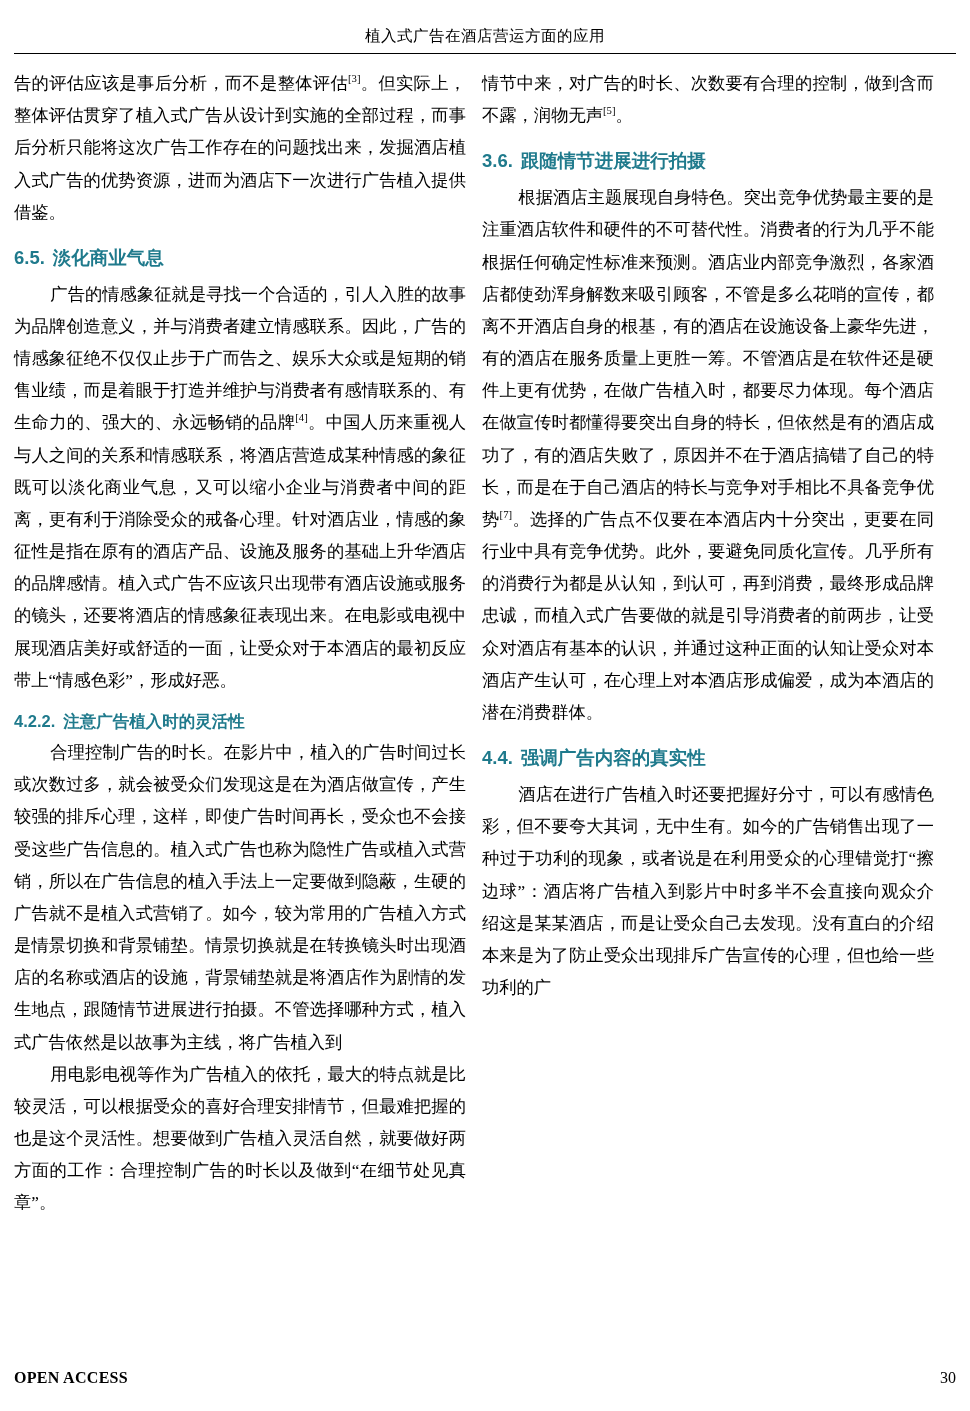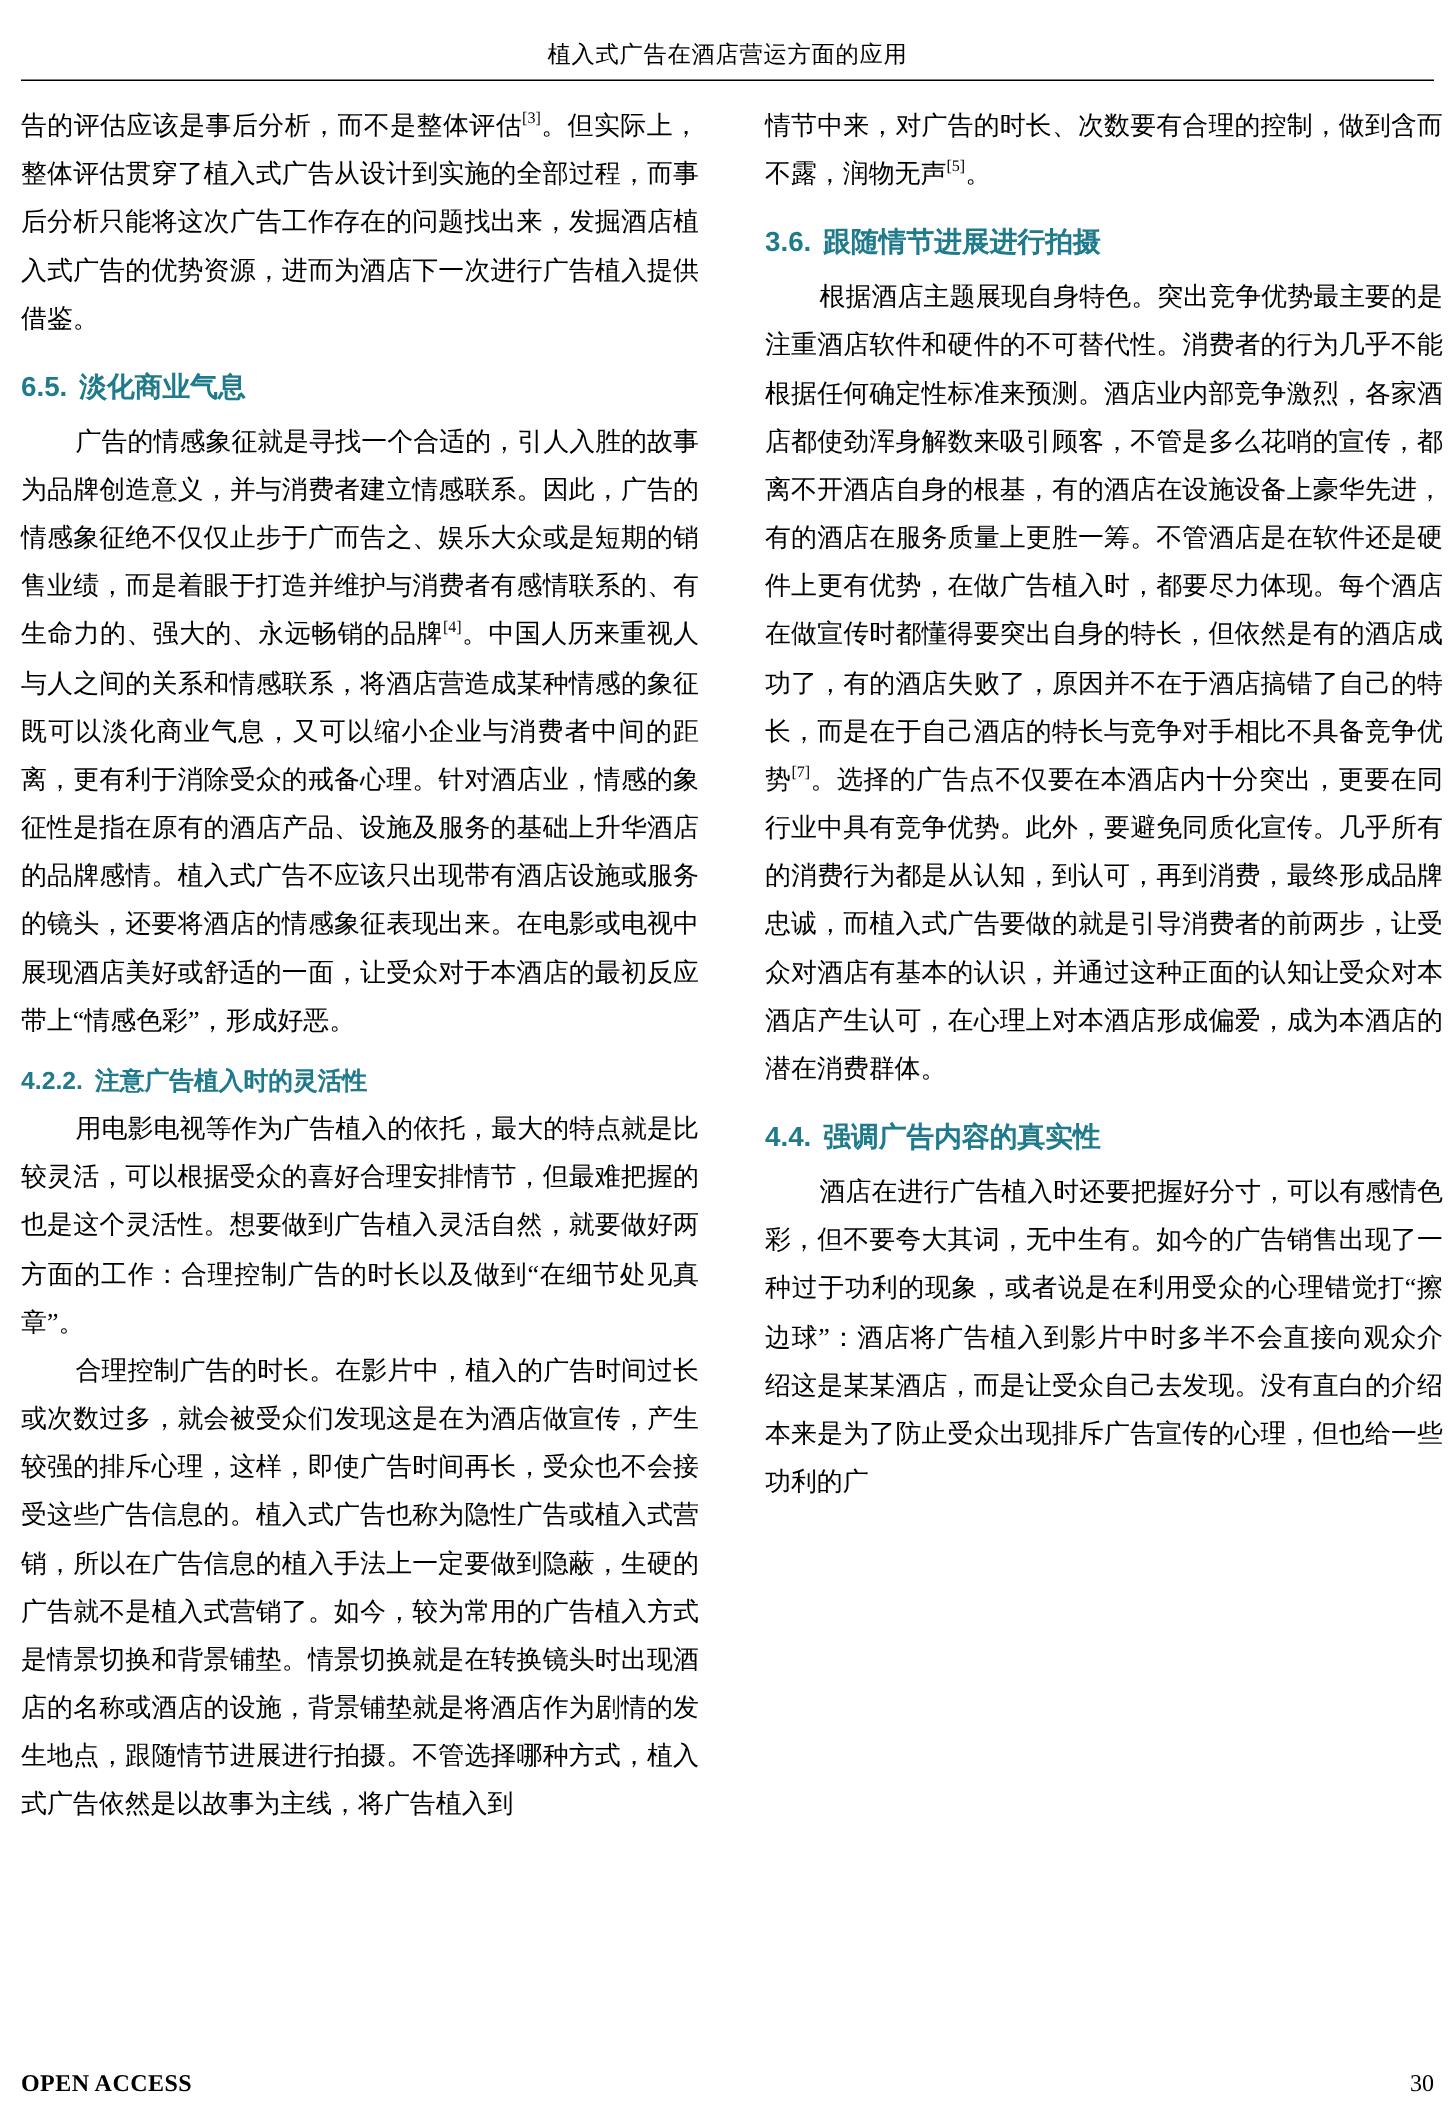--- a/index.html
+++ b/index.html
@@ -32,21 +32,21 @@
     color: #000;
   }
   .head-rule {
     border: none;
     border-top: 1px solid #000;
     margin: 0 0 14px 0;
   }
   
   .columns {
     display: flex;
-    gap: 44px;
+    gap: 16px;
     align-items: flex-start;
   }
   .col {
     width: 452px;
     flex: 0 0 452px;
   }
   p {
     margin: 0;
     font-size: 17.3px;
     line-height: 1.86;
@@ -79,21 +79,21 @@
   sup {
     font-size: 0.62em;
     vertical-align: super;
     line-height: 0;
   }
   
   .footer {
     position: absolute;
     left: 14px;
     right: 14px;
-    bottom: 12px;
+    bottom: 24px;
     display: flex;
     justify-content: space-between;
     align-items: flex-end;
   }
   .footer-left {
     font-family: "Liberation Serif", serif;
     font-weight: bold;
     font-size: 16px;
     letter-spacing: 0.3px;
   }
@@ -119,22 +119,22 @@
         <span class="sec-num">6.5.</span><span>淡化商业气息</span>
       </h2>
 
 
       <p class="indent">广告的情感象征就是寻找一个合适的，引人入胜的故事为品牌创造意义，并与消费者建立情感联系。因此，广告的情感象征绝不仅仅止步于广而告之、娱乐大众或是短期的销售业绩，而是着眼于打造并维护与消费者有感情联系的、有生命力的、强大的、永远畅销的品牌<sup>[4]</sup>。中国人历来重视人与人之间的关系和情感联系，将酒店营造成某种情感的象征既可以淡化商业气息，又可以缩小企业与消费者中间的距离，更有利于消除受众的戒备心理。针对酒店业，情感的象征性是指在原有的酒店产品、设施及服务的基础上升华酒店的品牌感情。植入式广告不应该只出现带有酒店设施或服务的镜头，还要将酒店的情感象征表现出来。在电影或电视中展现酒店美好或舒适的一面，让受众对于本酒店的最初反应带上“情感色彩”，形成好恶。</p>
 
       <h3 class="subsection">
         <span class="sec-num">4.2.2.</span><span>注意广告植入时的灵活性</span>
       </h3>
 
+      <p class="indent">合理控制广告的时长。在影片中，植入的广告时间过长或次数过多，就会被受众们发现这是在为酒店做宣传，产生较强的排斥心理，这样，即使广告时间再长，受众也不会接受这些广告信息的。植入式广告也称为隐性广告或植入式营销，所以在广告信息的植入手法上一定要做到隐蔽，生硬的广告就不是植入式营销了。如今，较为常用的广告植入方式是情景切换和背景铺垫。情景切换就是在转换镜头时出现酒店的名称或酒店的设施，背景铺垫就是将酒店作为剧情的发生地点，跟随情节进展进行拍摄。不管选择哪种方式，植入式广告依然是以故事为主线，将广告植入到</p>
       <p class="indent">用电影电视等作为广告植入的依托，最大的特点就是比较灵活，可以根据受众的喜好合理安排情节，但最难把握的也是这个灵活性。想要做到广告植入灵活自然，就要做好两方面的工作：合理控制广告的时长以及做到“在细节处见真章”。</p>
-      <p class="indent">合理控制广告的时长。在影片中，植入的广告时间过长或次数过多，就会被受众们发现这是在为酒店做宣传，产生较强的排斥心理，这样，即使广告时间再长，受众也不会接受这些广告信息的。植入式广告也称为隐性广告或植入式营销，所以在广告信息的植入手法上一定要做到隐蔽，生硬的广告就不是植入式营销了。如今，较为常用的广告植入方式是情景切换和背景铺垫。情景切换就是在转换镜头时出现酒店的名称或酒店的设施，背景铺垫就是将酒店作为剧情的发生地点，跟随情节进展进行拍摄。不管选择哪种方式，植入式广告依然是以故事为主线，将广告植入到</p>
     </div>
 
     <div class="col">
       <p>情节中来，对广告的时长、次数要有合理的控制，做到含而不露，润物无声<sup>[5]</sup>。</p>
 
       <h2 class="section">
         <span class="sec-num">3.6.</span><span>跟随情节进展进行拍摄</span>
       </h2>
 
       <p class="indent">根据酒店主题展现自身特色。突出竞争优势最主要的是注重酒店软件和硬件的不可替代性。消费者的行为几乎不能根据任何确定性标准来预测。酒店业内部竞争激烈，各家酒店都使劲浑身解数来吸引顾客，不管是多么花哨的宣传，都离不开酒店自身的根基，有的酒店在设施设备上豪华先进，有的酒店在服务质量上更胜一筹。不管酒店是在软件还是硬件上更有优势，在做广告植入时，都要尽力体现。每个酒店在做宣传时都懂得要突出自身的特长，但依然是有的酒店成功了，有的酒店失败了，原因并不在于酒店搞错了自己的特长，而是在于自己酒店的特长与竞争对手相比不具备竞争优势<sup>[7]</sup>。选择的广告点不仅要在本酒店内十分突出，更要在同行业中具有竞争优势。此外，要避免同质化宣传。几乎所有的消费行为都是从认知，到认可，再到消费，最终形成品牌忠诚，而植入式广告要做的就是引导消费者的前两步，让受众对酒店有基本的认识，并通过这种正面的认知让受众对本酒店产生认可，在心理上对本酒店形成偏爱，成为本酒店的潜在消费群体。</p>

